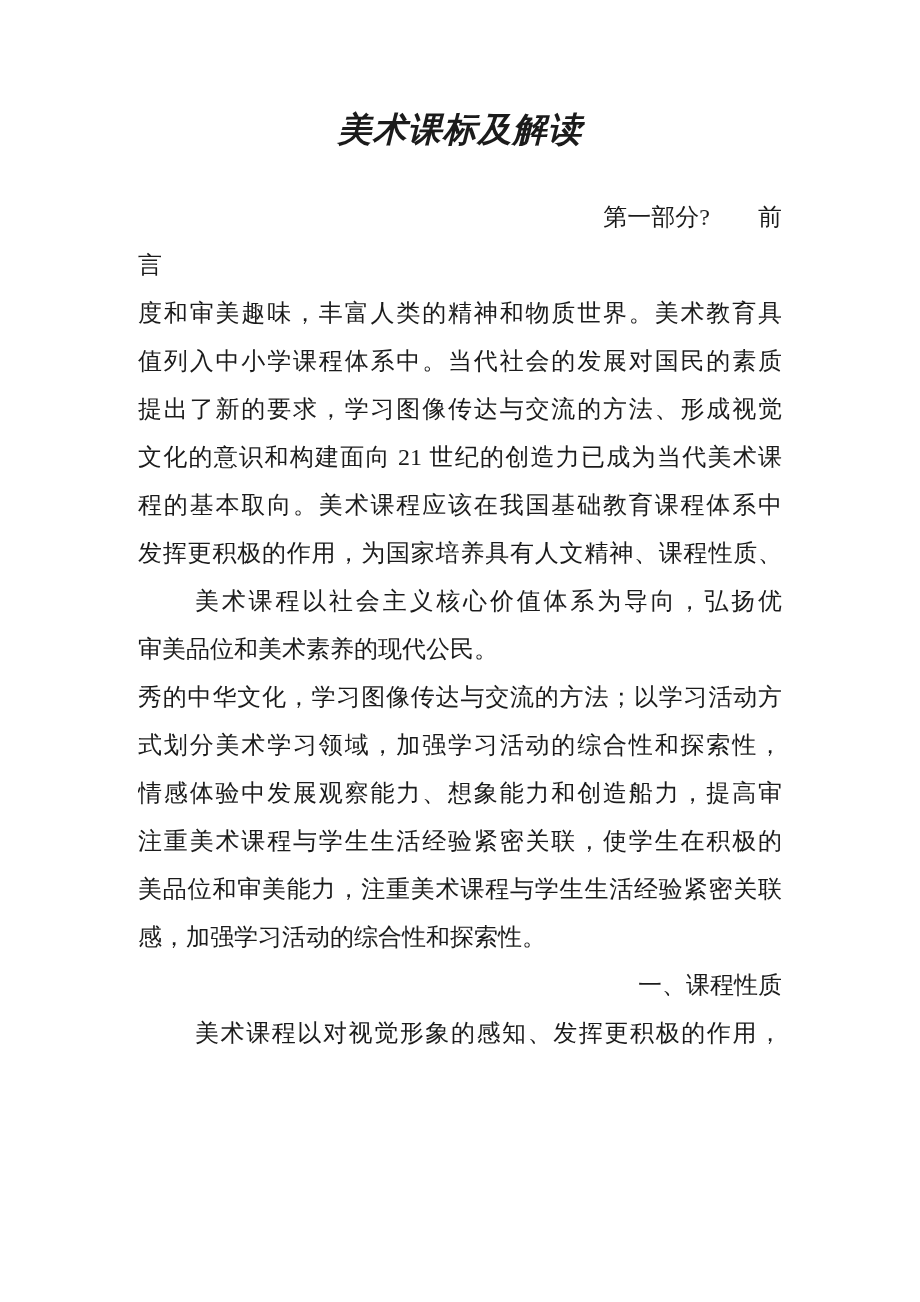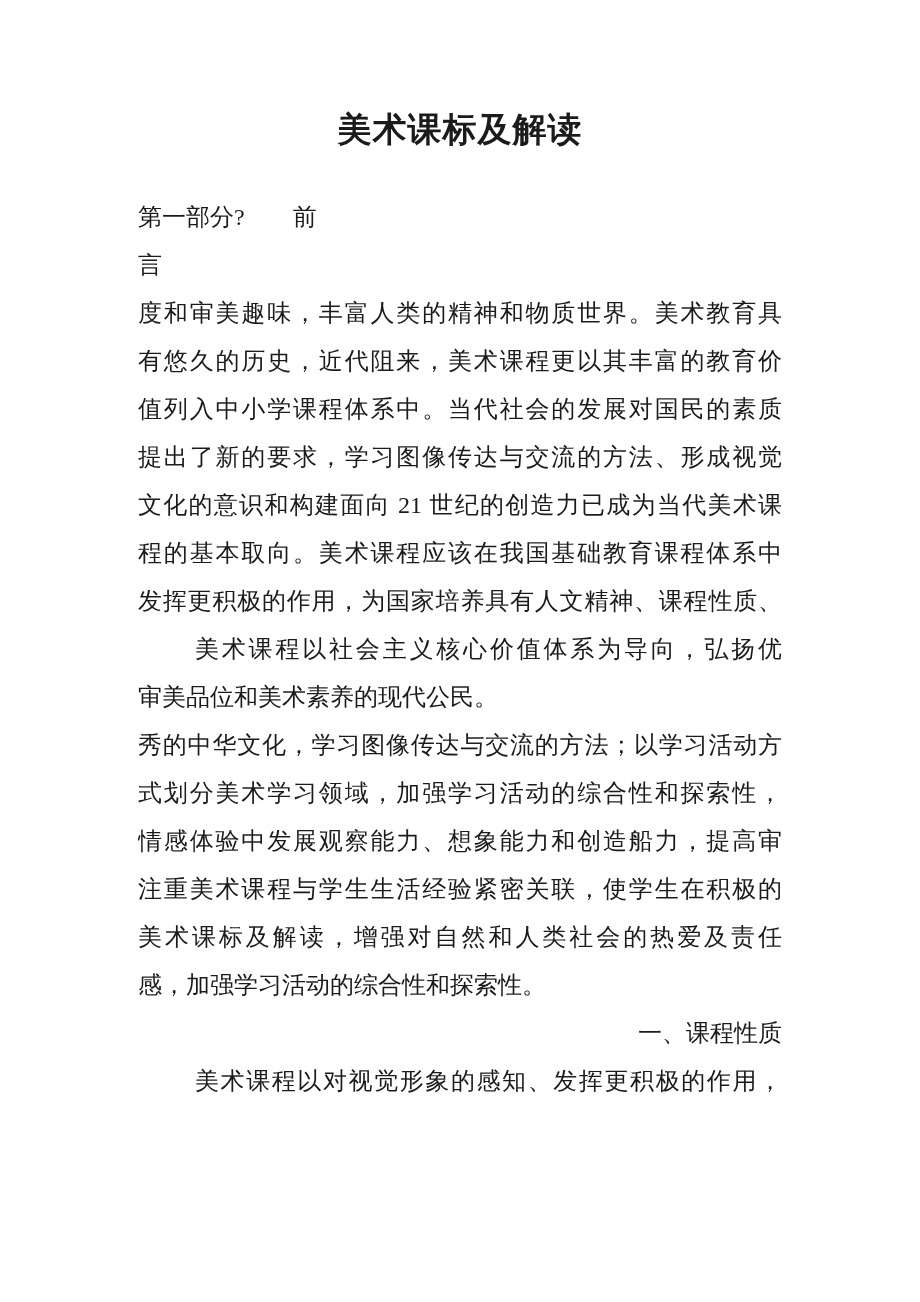--- a/index.html
+++ b/index.html
@@ -17,62 +17,62 @@
   }
   .doc-title {
     margin: 0 138px;
     padding-top: 106px;
     height: 48px;
     line-height: 48px;
     text-align: center;
     font-size: 34px;
     font-weight: 700;
     letter-spacing: 1px;
+    font-style: italic;
   }
   .doc-lines {
     margin: 39px 138px 0 138px; 
   }
   .line {
     height: 48px;
     line-height: 48px;
     font-size: 24px;
     overflow: hidden;
   }
   .line.full {
     text-align: justify;
     text-align-last: justify;
   }
   .line.first {
     text-indent: 57px;
     text-align: justify;
     text-align-last: justify;
   }
-  .line.part { text-align: left; }
+  .line.part { text-align: right; }
   .line.heading { text-indent: 57px; text-align: right; }
   .line.end { text-align: left; }
 </style>
 </head>
 <body>
 
 <div class="page">
   <h1 class="doc-title">美术课标及解读</h1>
   <div class="doc-lines">
       <div class="line part">第一部分?　　前</div>
       <div class="line end">言</div>
       <div class="line full">度和审美趣味，丰富人类的精神和物质世界。美术教育具</div>
-      <div class="line full">有悠久的历史，近代阻来，美术课程更以其丰富的教育价</div>
       <div class="line full">值列入中小学课程体系中。当代社会的发展对国民的素质</div>
       <div class="line full">提出了新的要求，学习图像传达与交流的方法、形成视觉</div>
       <div class="line full">文化的意识和构建面向 21 世纪的创造力已成为当代美术课</div>
       <div class="line full">程的基本取向。美术课程应该在我国基础教育课程体系中</div>
       <div class="line full">发挥更积极的作用，为国家培养具有人文精神、课程性质、</div>
       <div class="line first">美术课程以社会主义核心价值体系为导向，弘扬优</div>
       <div class="line end">审美品位和美术素养的现代公民。</div>
       <div class="line full">秀的中华文化，学习图像传达与交流的方法；以学习活动方</div>
       <div class="line full">式划分美术学习领域，加强学习活动的综合性和探索性，</div>
       <div class="line full">情感体验中发展观察能力、想象能力和创造船力，提高审</div>
       <div class="line full">注重美术课程与学生生活经验紧密关联，使学生在积极的</div>
-      <div class="line full">美术课标及解读，增强对自然和人类社会的热爱及责任</div>
+      <div class="line full">美品位和审美能力，注重美术课程与学生生活经验紧密关联</div>
       <div class="line end">感，加强学习活动的综合性和探索性。</div>
       <div class="line heading">一、课程性质</div>
       <div class="line first">美术课程以对视觉形象的感知、发挥更积极的作用，</div>
     </div>
 </div>
 
 </body></html>

